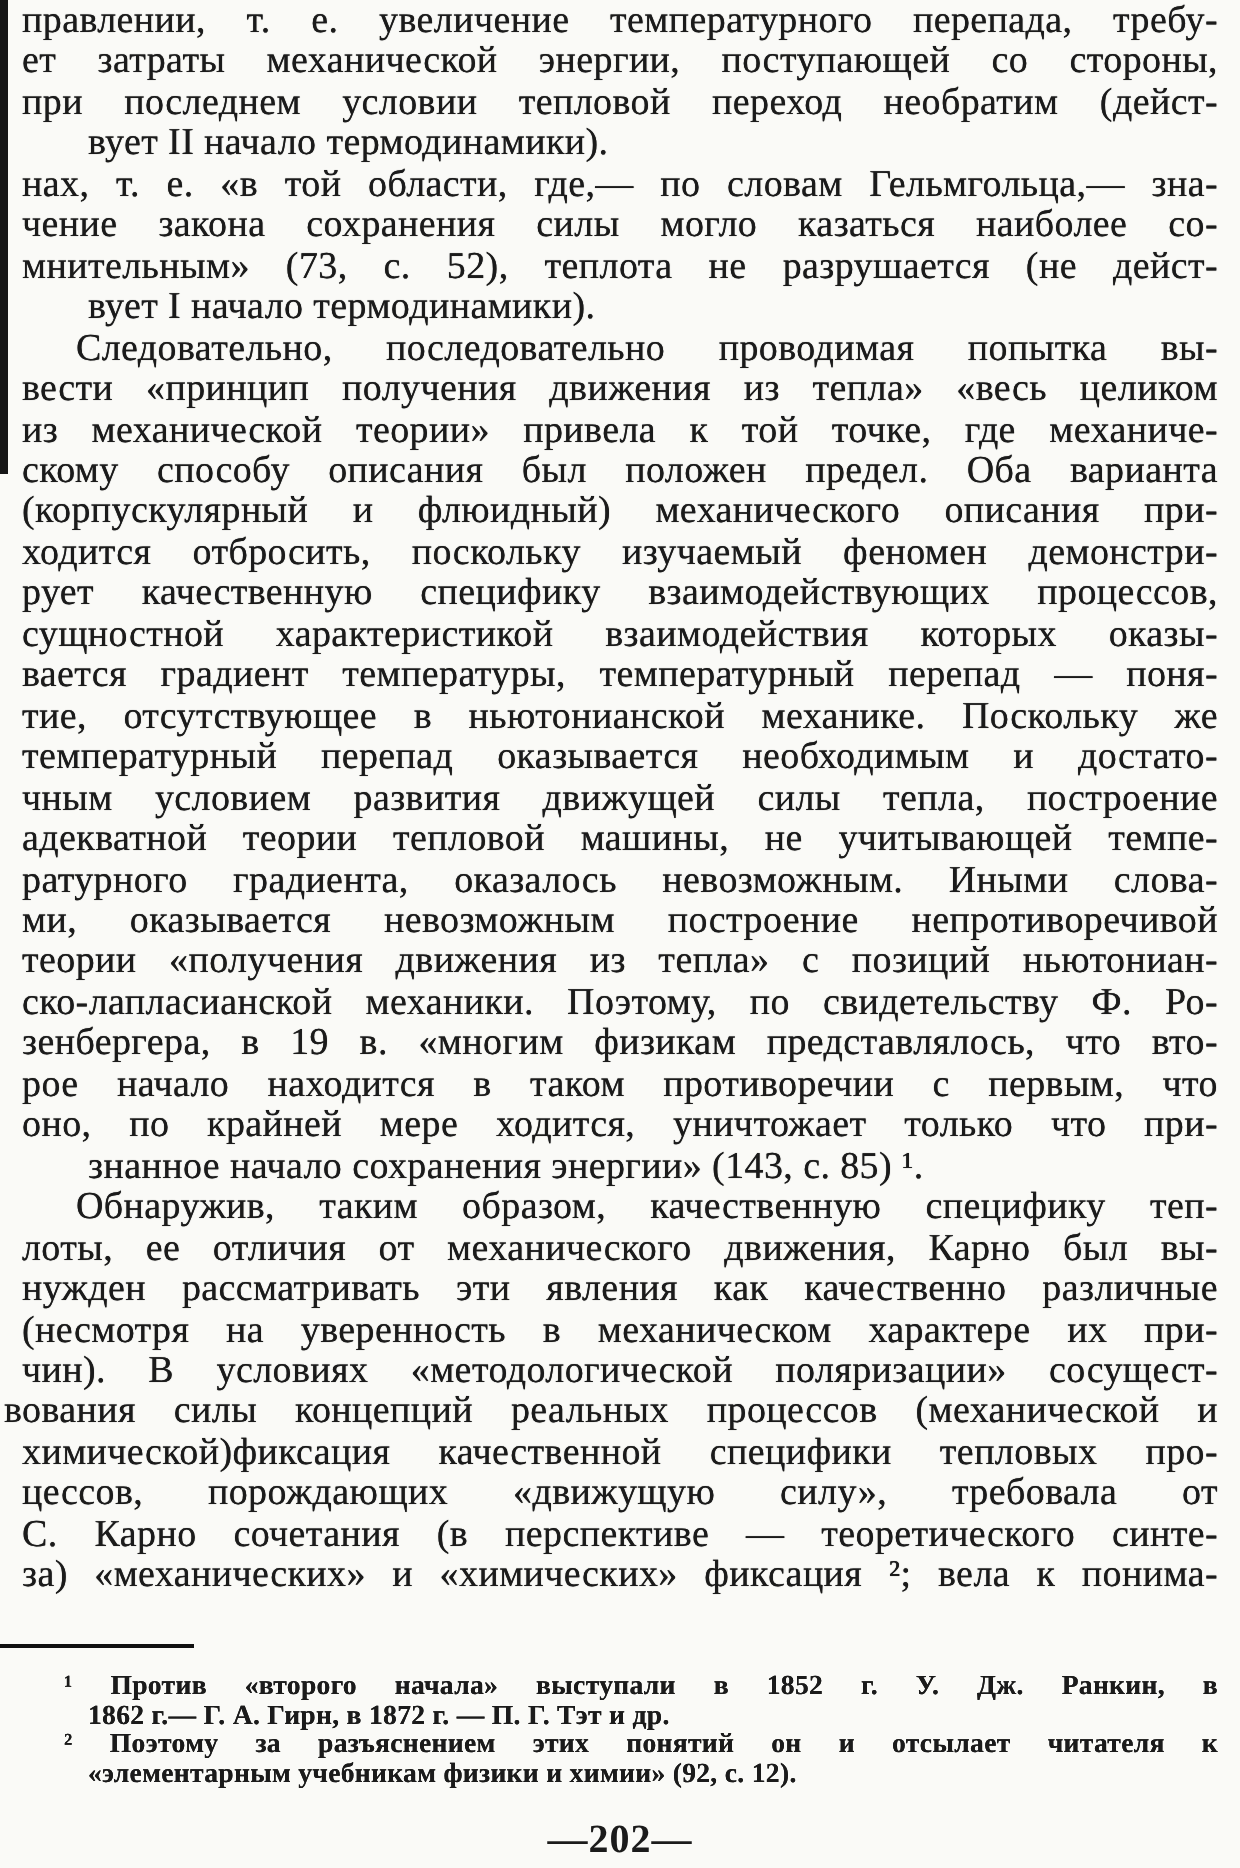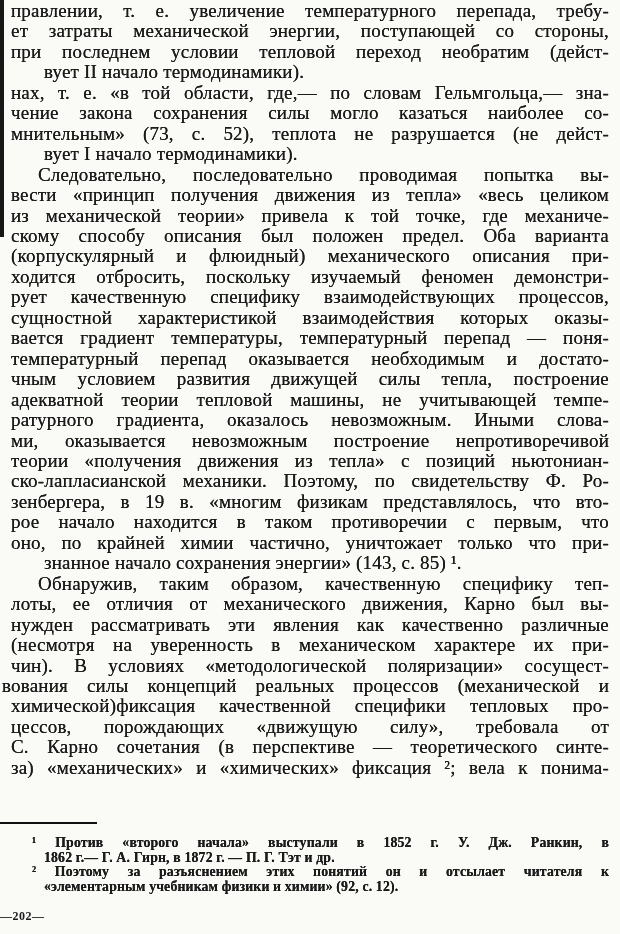--- a/index.html
+++ b/index.html
@@ -47,22 +47,22 @@
   .footnotes{
     position:absolute;left:11px;top:836px;width:598px;
     font-size:13.8px;line-height:14.6px;
     letter-spacing:0.15px;
     text-shadow:0 0 0.3px var(--ink);
     font-weight:bold;
   }
   .footnotes .line.indent{text-indent:21px;}
   .page-number{
     position:absolute;left:0;top:909px;width:620px;
-    text-align:left;
-    font-size:12px;font-weight:bold;
+    text-align:center;
+    font-size:20px;font-weight:bold;
     letter-spacing:0.5px;
   }
 </style>
 </head>
 <body>
 
 <div class="page">
 
   <div class="edge-artifact"></div>
 
@@ -77,30 +77,31 @@
       <div class="line endline">вует I начало термодинамики).</div>
       <div class="line indent">Следовательно, последовательно проводимая попытка вы-</div>
       <div class="line">вести «принцип получения движения из тепла» «весь целиком</div>
       <div class="line">из механической теории» привела к той точке, где механиче-</div>
       <div class="line">скому способу описания был положен предел. Оба варианта</div>
       <div class="line">(корпускулярный и флюидный) механического описания при-</div>
       <div class="line">ходится отбросить, поскольку изучаемый феномен демонстри-</div>
       <div class="line">рует качественную специфику взаимодействующих процессов,</div>
       <div class="line">сущностной характеристикой взаимодействия которых оказы-</div>
       <div class="line">вается градиент температуры, температурный перепад — поня-</div>
+      <div class="line">тие, отсутствующее в ньютонианской механике. Поскольку же</div>
       <div class="line">температурный перепад оказывается необходимым и достато-</div>
       <div class="line">чным условием развития движущей силы тепла, построение</div>
       <div class="line">адекватной теории тепловой машины, не учитывающей темпе-</div>
       <div class="line">ратурного градиента, оказалось невозможным. Иными слова-</div>
       <div class="line">ми, оказывается невозможным построение непротиворечивой</div>
       <div class="line">теории «получения движения из тепла» с позиций ньютониан-</div>
       <div class="line">ско-лапласианской механики. Поэтому, по свидетельству Ф. Ро-</div>
       <div class="line">зенбергера, в 19 в. «многим физикам представлялось, что вто-</div>
       <div class="line">рое начало находится в таком противоречии с первым, что</div>
-      <div class="line">оно, по крайней химии частично, уничтожает только что при-</div>
+      <div class="line">оно, по крайней мере ходится, уничтожает только что при-</div>
       <div class="line endline">знанное начало сохранения энергии» (143, с. 85) ¹.</div>
       <div class="line indent">Обнаружив, таким образом, качественную специфику теп-</div>
       <div class="line">лоты, ее отличия от механического движения, Карно был вы-</div>
       <div class="line">нужден рассматривать эти явления как качественно различные</div>
       <div class="line">(несмотря на уверенность в механическом характере их при-</div>
       <div class="line">чин). В условиях «методологической поляризации» сосущест-</div>
       <div class="line outdent">вования силы концепций реальных процессов (механической и</div>
       <div class="line">химической)фиксация качественной специфики тепловых про-</div>
       <div class="line">цессов, порождающих «движущую силу», требовала от</div>
       <div class="line">С. Карно сочетания (в перспективе — теоретического синте-</div>

